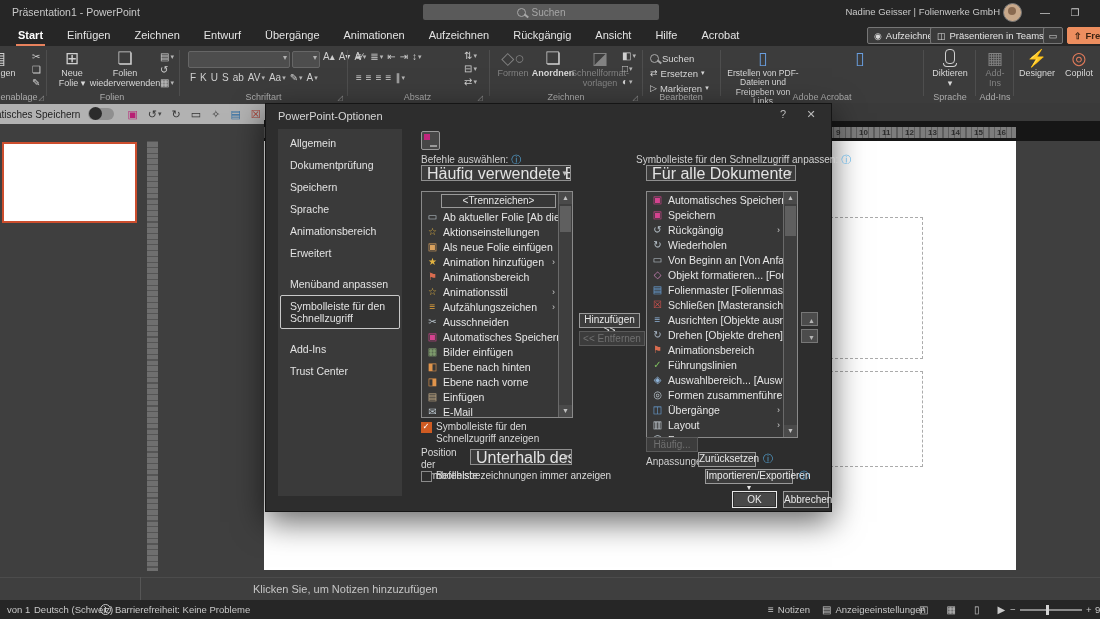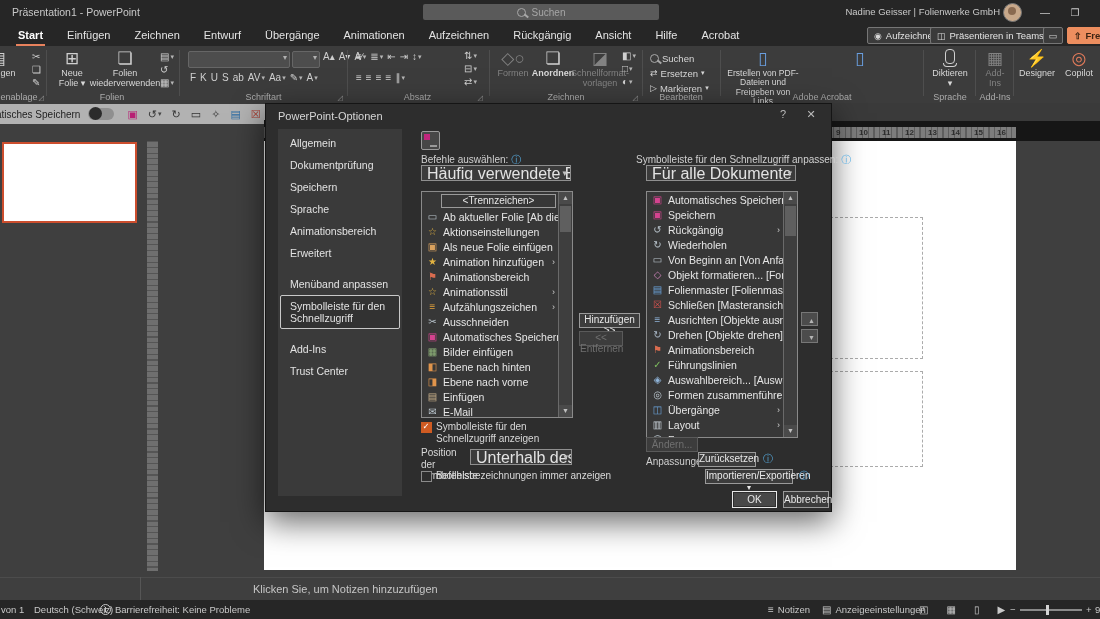--- a/index.html
+++ b/index.html
@@ -475,21 +475,21 @@
 <div class="abs" id="slide">
   <div class="phbox" style="left:76px;top:76px;width:581px;height:140px"></div>
   <div class="phbox" style="left:76px;top:230px;width:581px;height:94px"></div>
 </div>
 
 <div class="abs" id="notesbar"></div>
 <div class="abs" id="notes-divider"></div>
 <span class="abs" id="notes-text">Klicken Sie, um Notizen hinzuzufügen</span>
 
 <div class="abs" id="statusbar">
-  <span class="sb-item" style="left:1px">von 1</span>
+  <span class="sb-item" style="left:7px">von 1</span>
   <span class="sb-item" style="left:34px">Deutsch (Schweiz)</span>
   <span class="sb-item" style="left:100px">
     <span class="accico"></span>
     <span>Barrierefreiheit: Keine Probleme</span>
   </span>
   <span class="sb-item" style="left:768px">
     <span style="font-size:10px">≡</span>
     <span>Notizen</span>
   </span>
   <span class="sb-item" style="left:822px">
@@ -623,21 +623,21 @@
       </div>
       </div>
     <div class="sb">
       <span class="sbu">▲</span>
       <span class="sbt" style="top:14px;height:26px"></span>
       <span class="sbd">▼</span>
     </div>
   </div>
 
   <button class="dbtn" style="left:313px;top:209px;width:61px;height:15px">Hinzufügen &gt;&gt;</button>
-  <button class="dbtn dis" style="left:313px;top:227px;width:44px;height:15px">&lt;&lt; Entfernen</button>
+  <button class="dbtn dis" style="left:313px;top:227px;width:66px;height:15px">&lt;&lt; Entfernen</button>
 
   <div class="abs lbox" style="left:380px;top:87px;width:150px;height:245px">
     <div class="lrows">
 
     <div class="lrow">
         <span class="licon" style="color: rgb(212, 67, 143);">▣</span>
         <span class="llabel">Automatisches Speichern aktivi...</span>
 
       </div>
         <div class="lrow">
@@ -731,21 +731,21 @@
   <button class="mini" style="left:535px;top:208px">▲</button>
   <button class="mini" style="left:535px;top:225px">▼</button>
 
   <span class="cb on" style="left:155px;top:318px"></span>
   <span class="cblabel" style="left:170px;top:317px;width:150px">Symbolleiste für den Schnellzugriff anzeigen</span>
   <span class="cblabel" style="left:155px;top:343px;width:48px">Position der Symbolleiste</span>
   <span class="abs ddown" style="left:204px;top:345px;width:102px">Unterhalb des Menübandes</span>
   <span class="cb" style="left:155px;top:367px"></span>
   <span class="cblabel" style="left:170px;top:366px">Befehlsbezeichnungen immer anzeigen</span>
 
-  <button class="dbtn dis" style="left:380px;top:333px;width:52px;height:15px">Ändern...</button>
+  <button class="dbtn dis" style="left:380px;top:333px;width:52px;height:15px">Häufig...</button>
   <span class="abs dlabel" style="left:380px;top:352px">Anpassungen:</span>
   <button class="dbtn" style="left:432px;top:348px;width:58px;height:15px"><span>Zurücksetzen</span> <span style="font-size:8px">▾</span></button>
   <span class="abs info" style="left:494px;top:348px">ⓘ</span>
   <button class="dbtn" style="left:439px;top:365px;width:88px;height:15px"><span>Importieren/Exportieren</span> <span style="font-size:8px">▾</span></button>
   <span class="abs info" style="left:530px;top:365px">ⓘ</span>
 
   <button class="dbtn primary" style="left:466px;top:387px;width:45px;height:17px">OK</button>
   <button class="dbtn" style="left:517px;top:387px;width:46px;height:17px">Abbrechen</button>
 </div>
 

